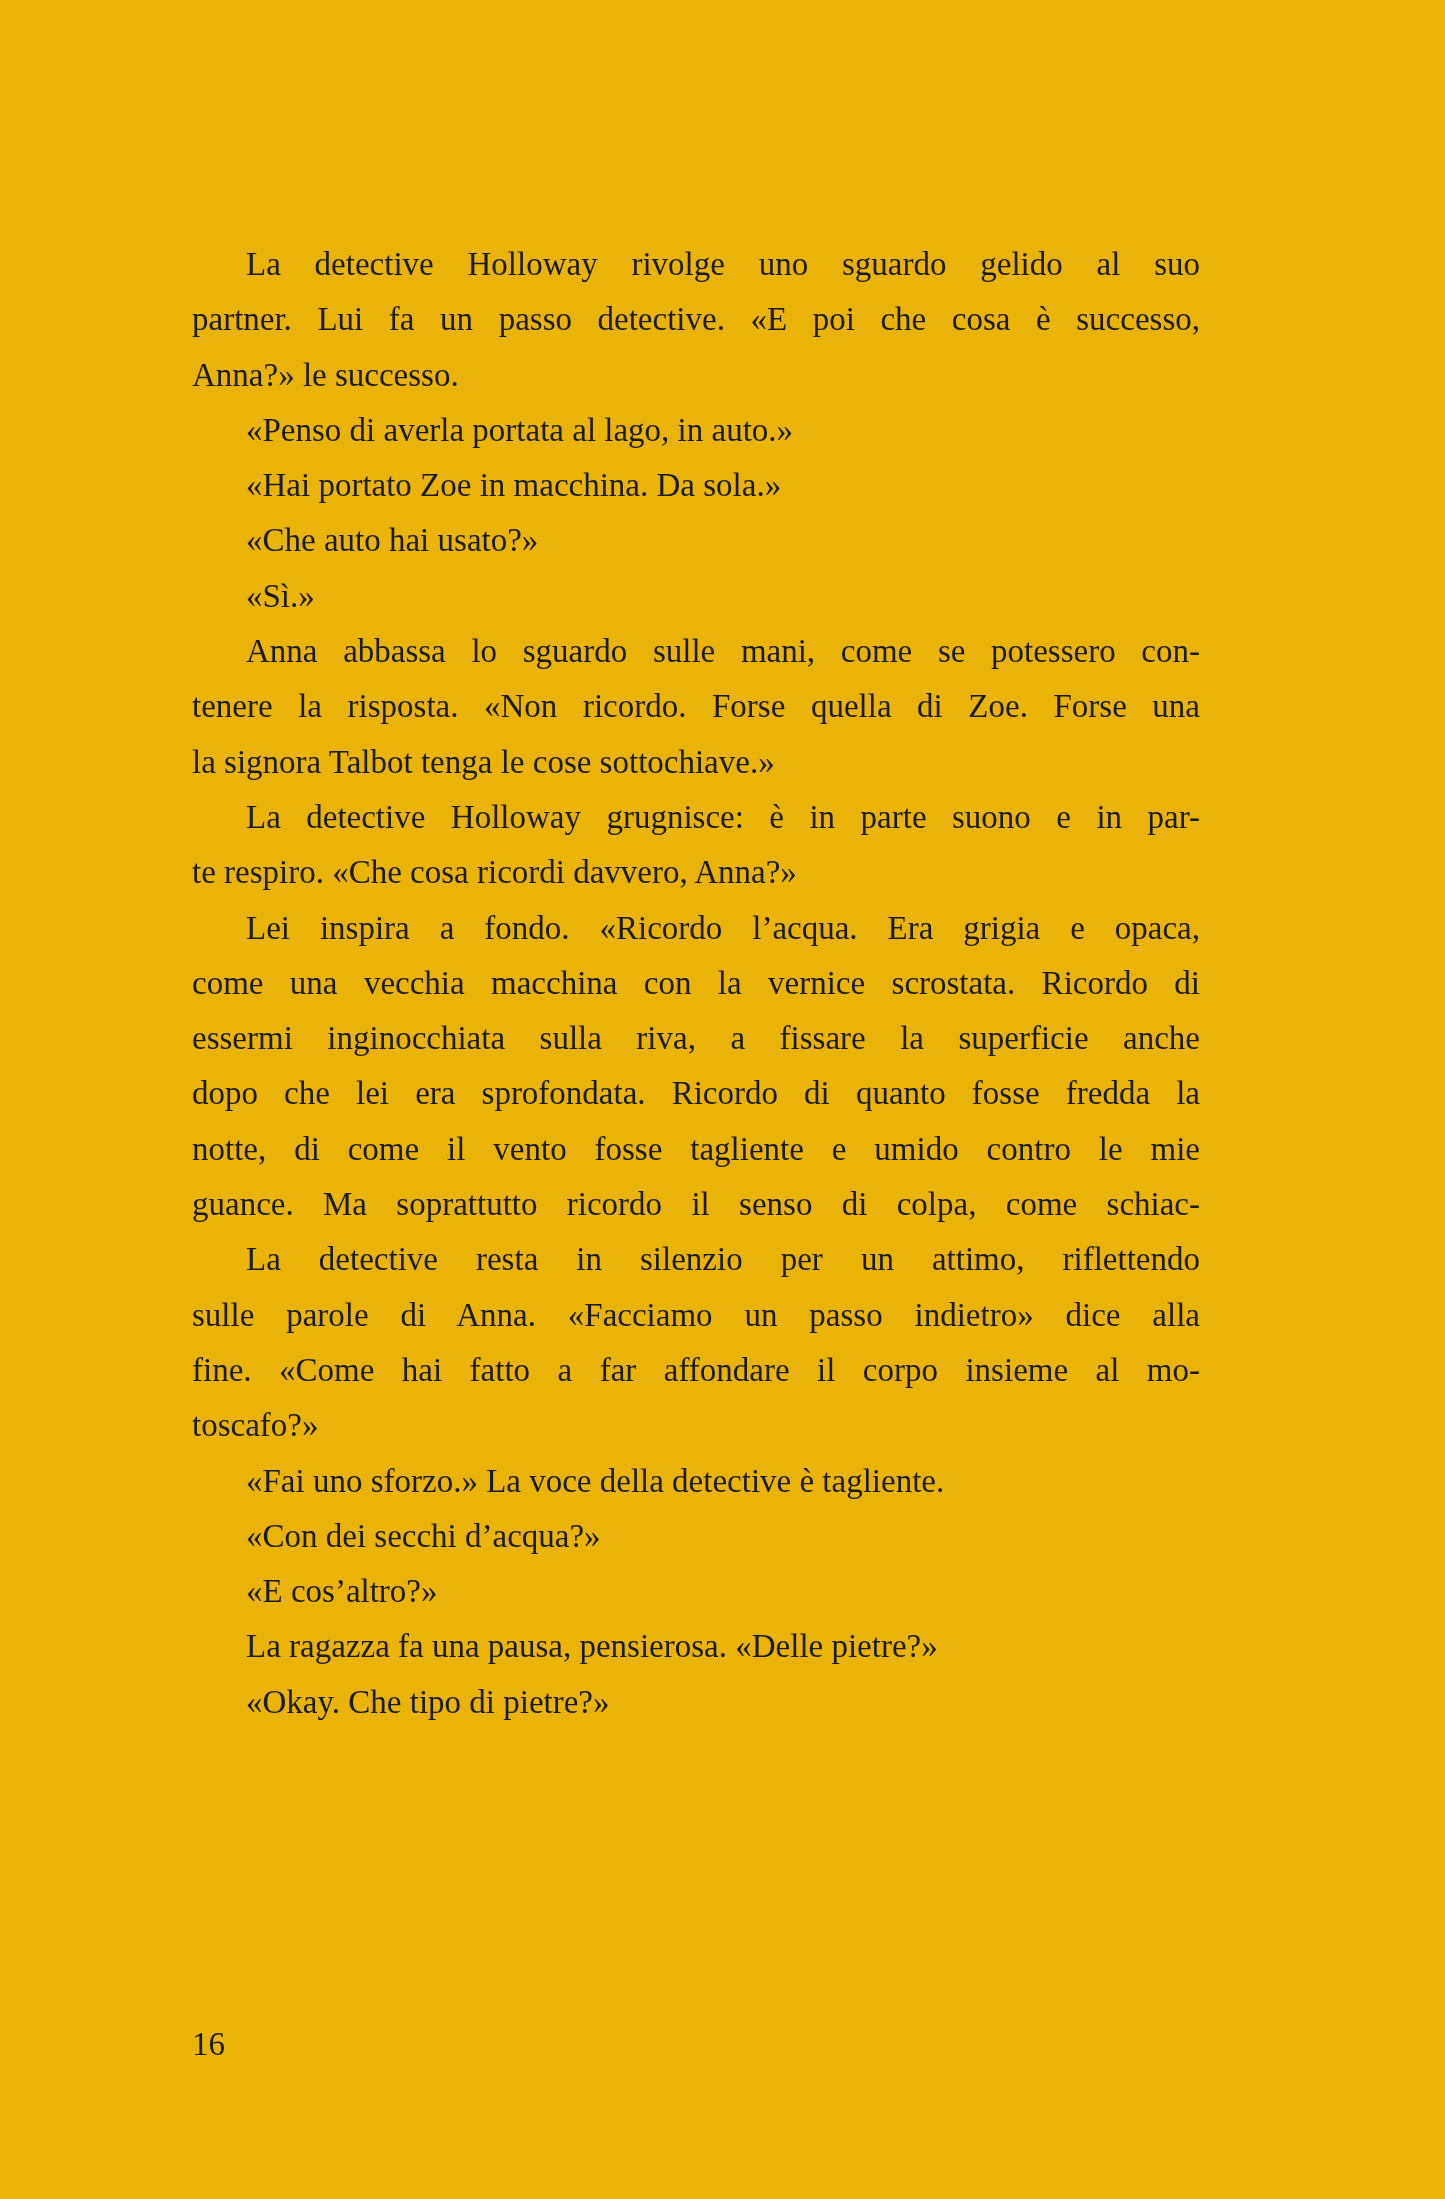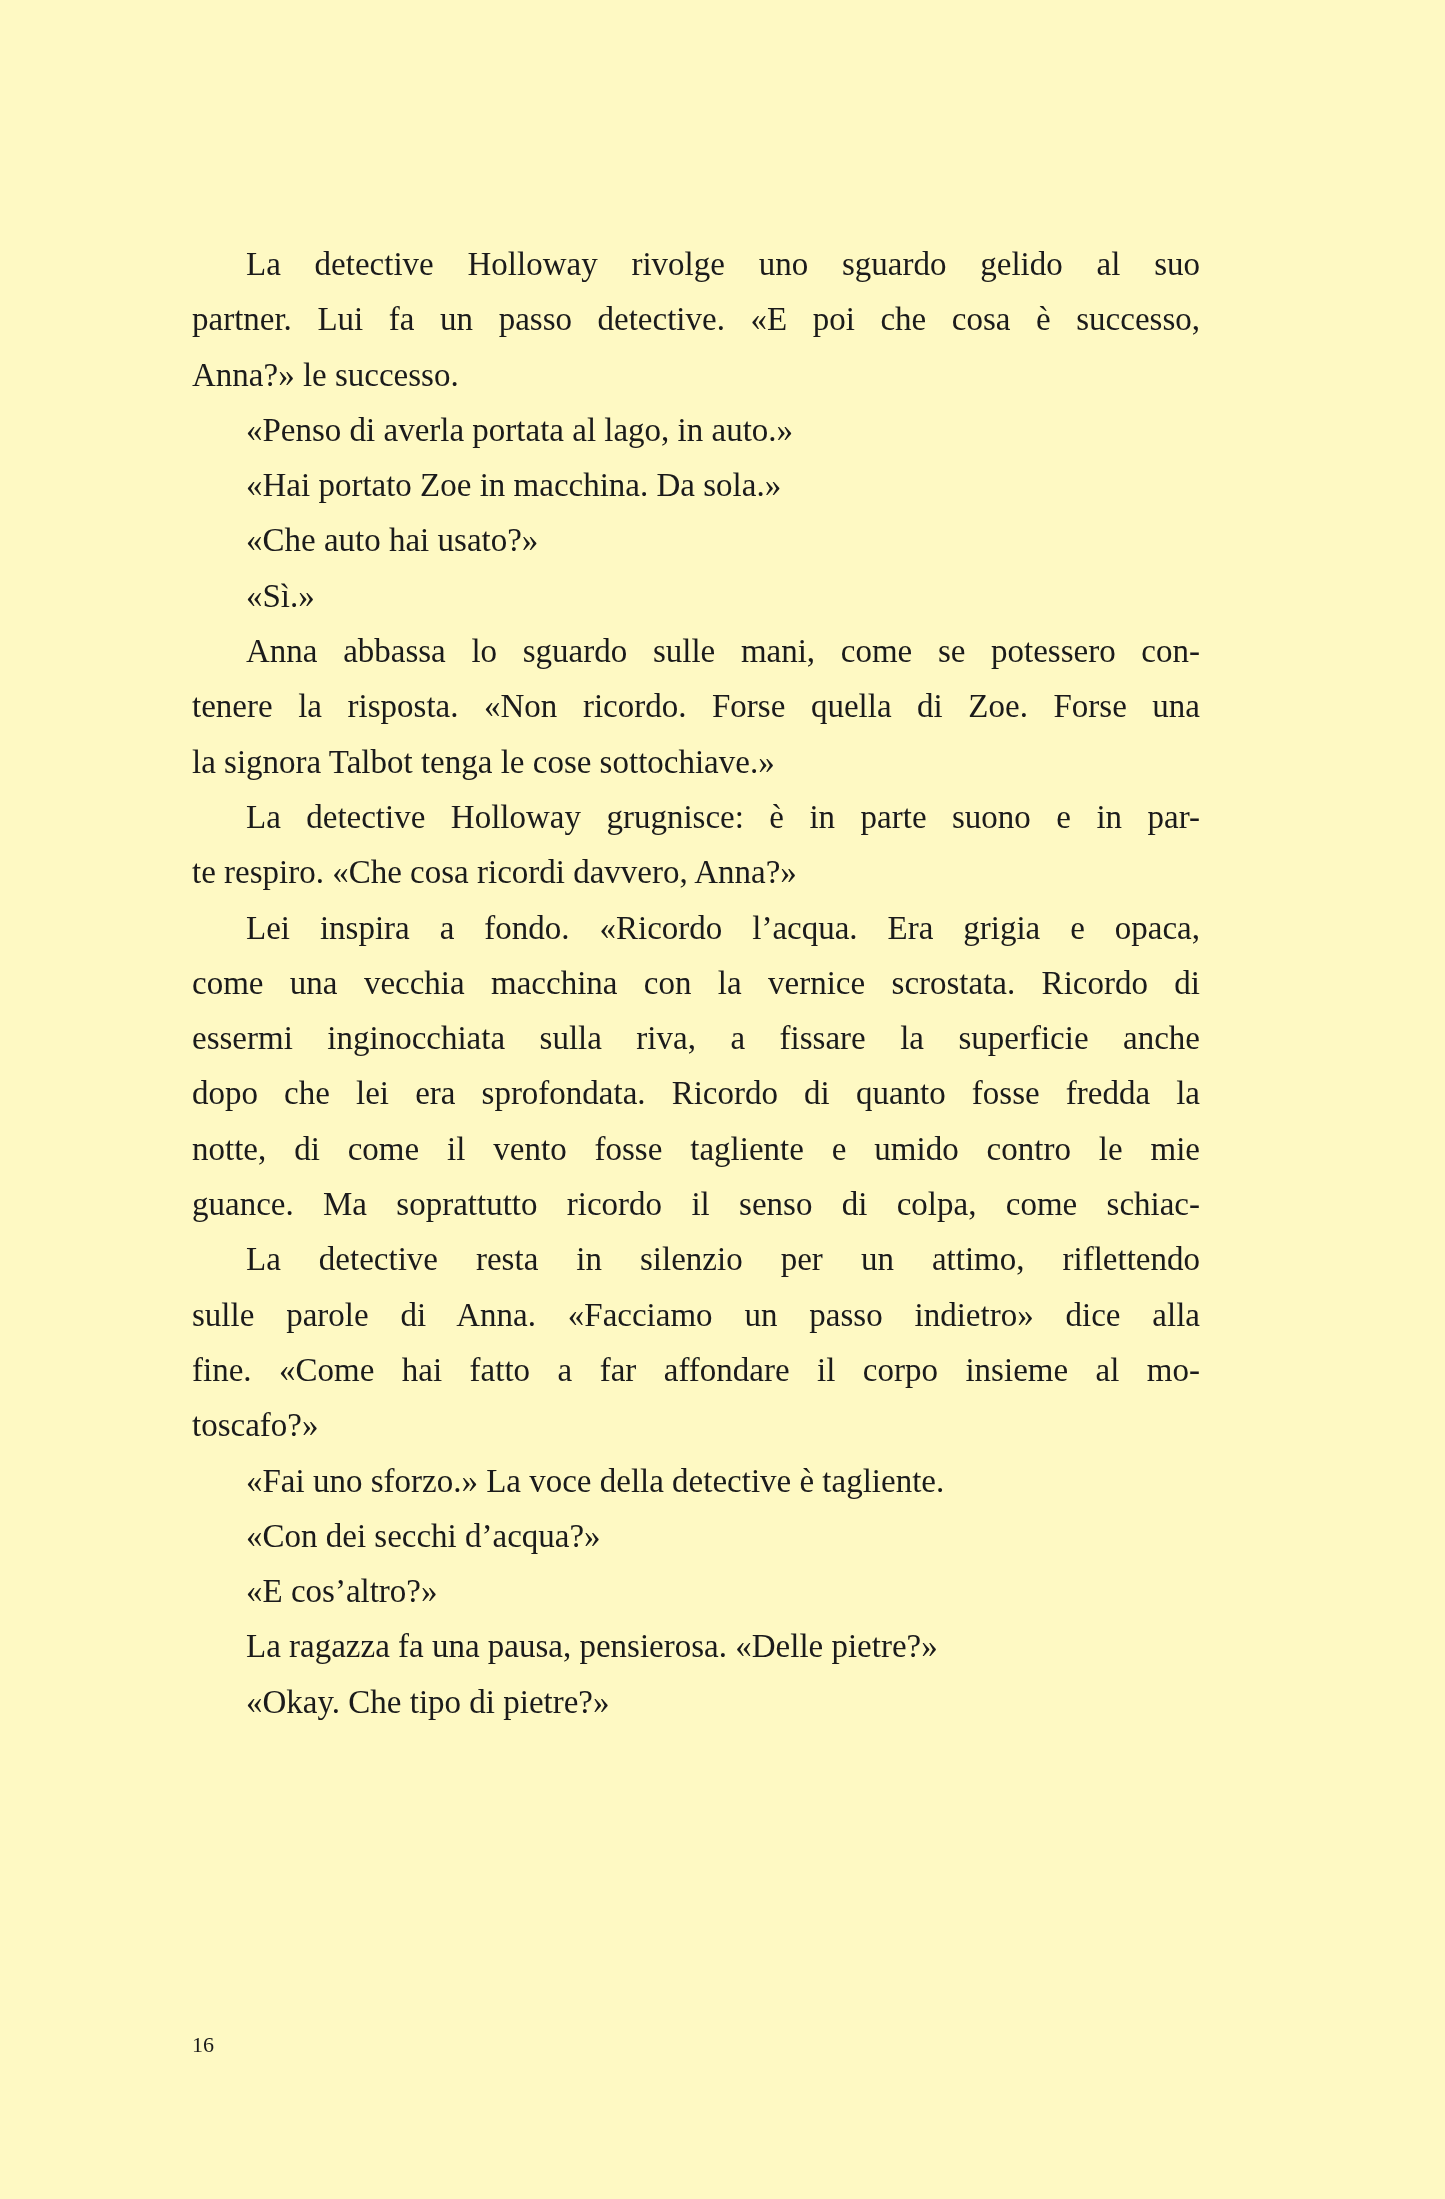--- a/index.html
+++ b/index.html
@@ -9,21 +9,21 @@
   }
   body {
     width: 1445px;
     height: 2199px;
     position: relative;
     overflow: hidden;
   }
   .book-page {
     position: absolute;
     inset: 0;
-    background: #fef9c3;
+    background: #eab308;
   }
   .text-block {
     position: absolute;
     left: 192px;
     top: 237px;
     width: 1008px;
     font-family: "Liberation Serif", "DejaVu Serif", serif;
     font-size: 33px;
     line-height: 55.3px;
     color: #1b1b1b;
@@ -38,21 +38,21 @@
   }
   .text-line.justify {
     text-align: justify;
     text-align-last: justify;
   }
   .page-number {
     position: absolute;
     left: 192px;
     top: 2017px;
     font-family: "Liberation Serif", "DejaVu Serif", serif;
-    font-size: 22px;
+    font-size: 33px;
     line-height: 55.3px;
     color: #1b1b1b;
   }
 </style>
 </head>
 <body>
 
 <div class="book-page">
   <div class="text-block" id="text-block">
       <div class="text-line indent justify">La detective Holloway rivolge uno sguardo gelido al suo</div>

